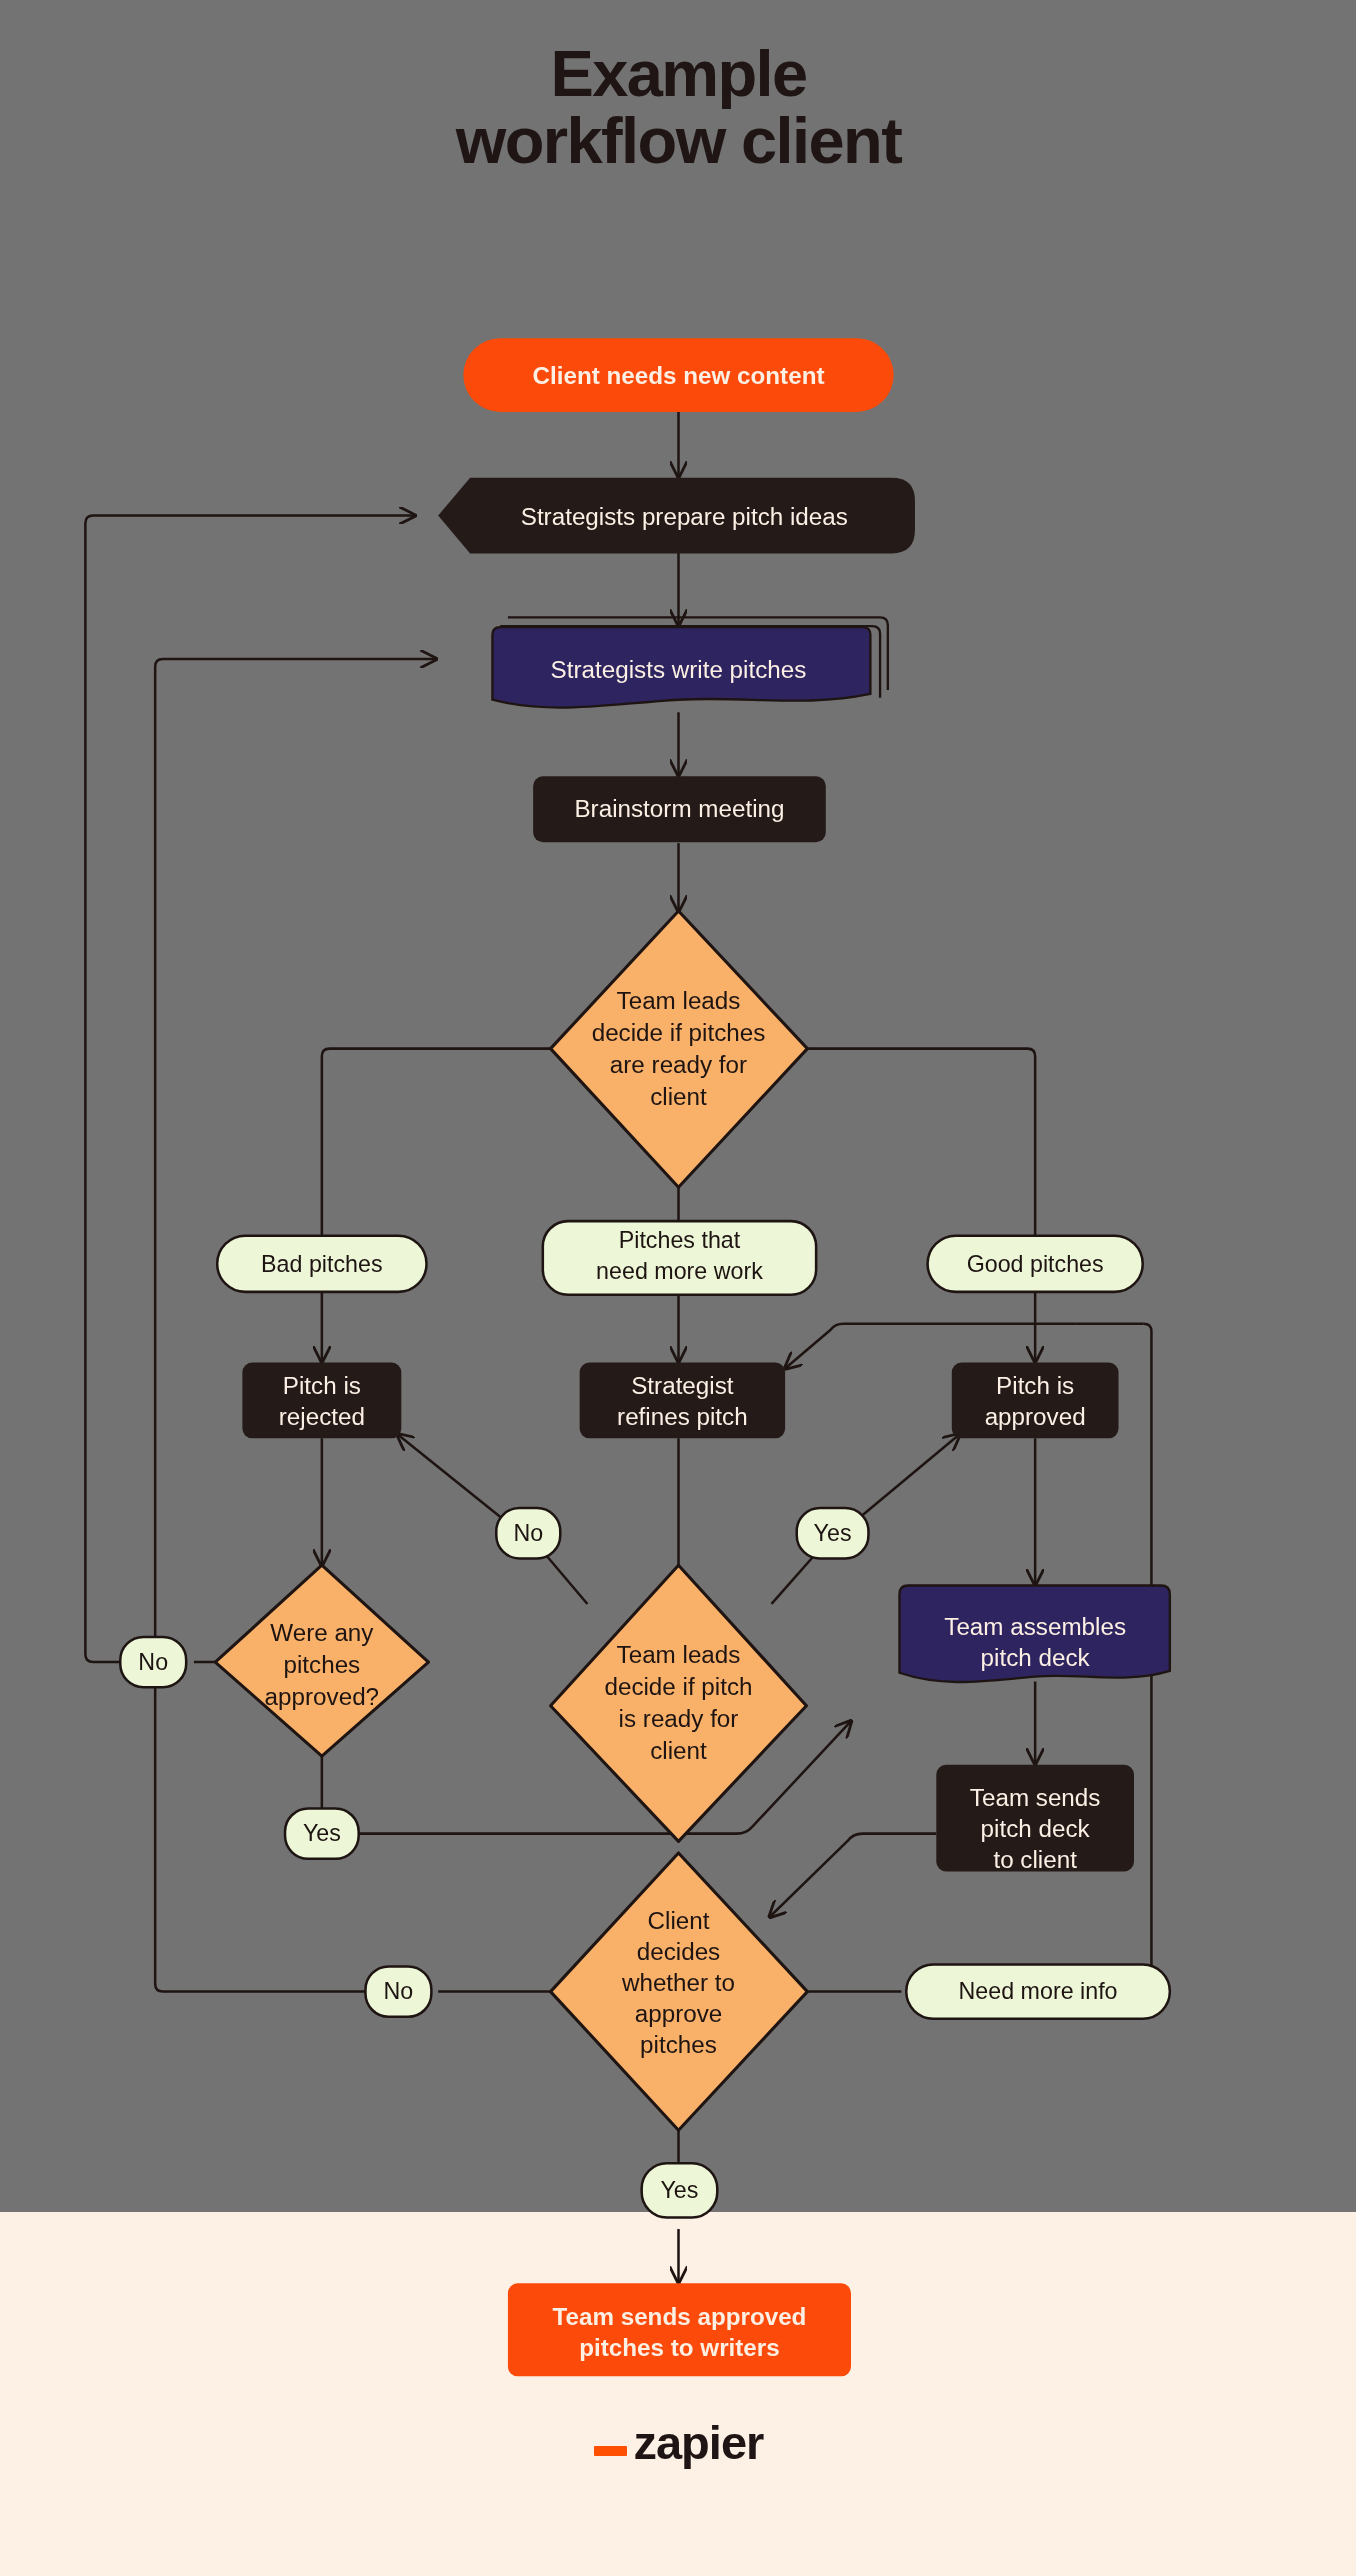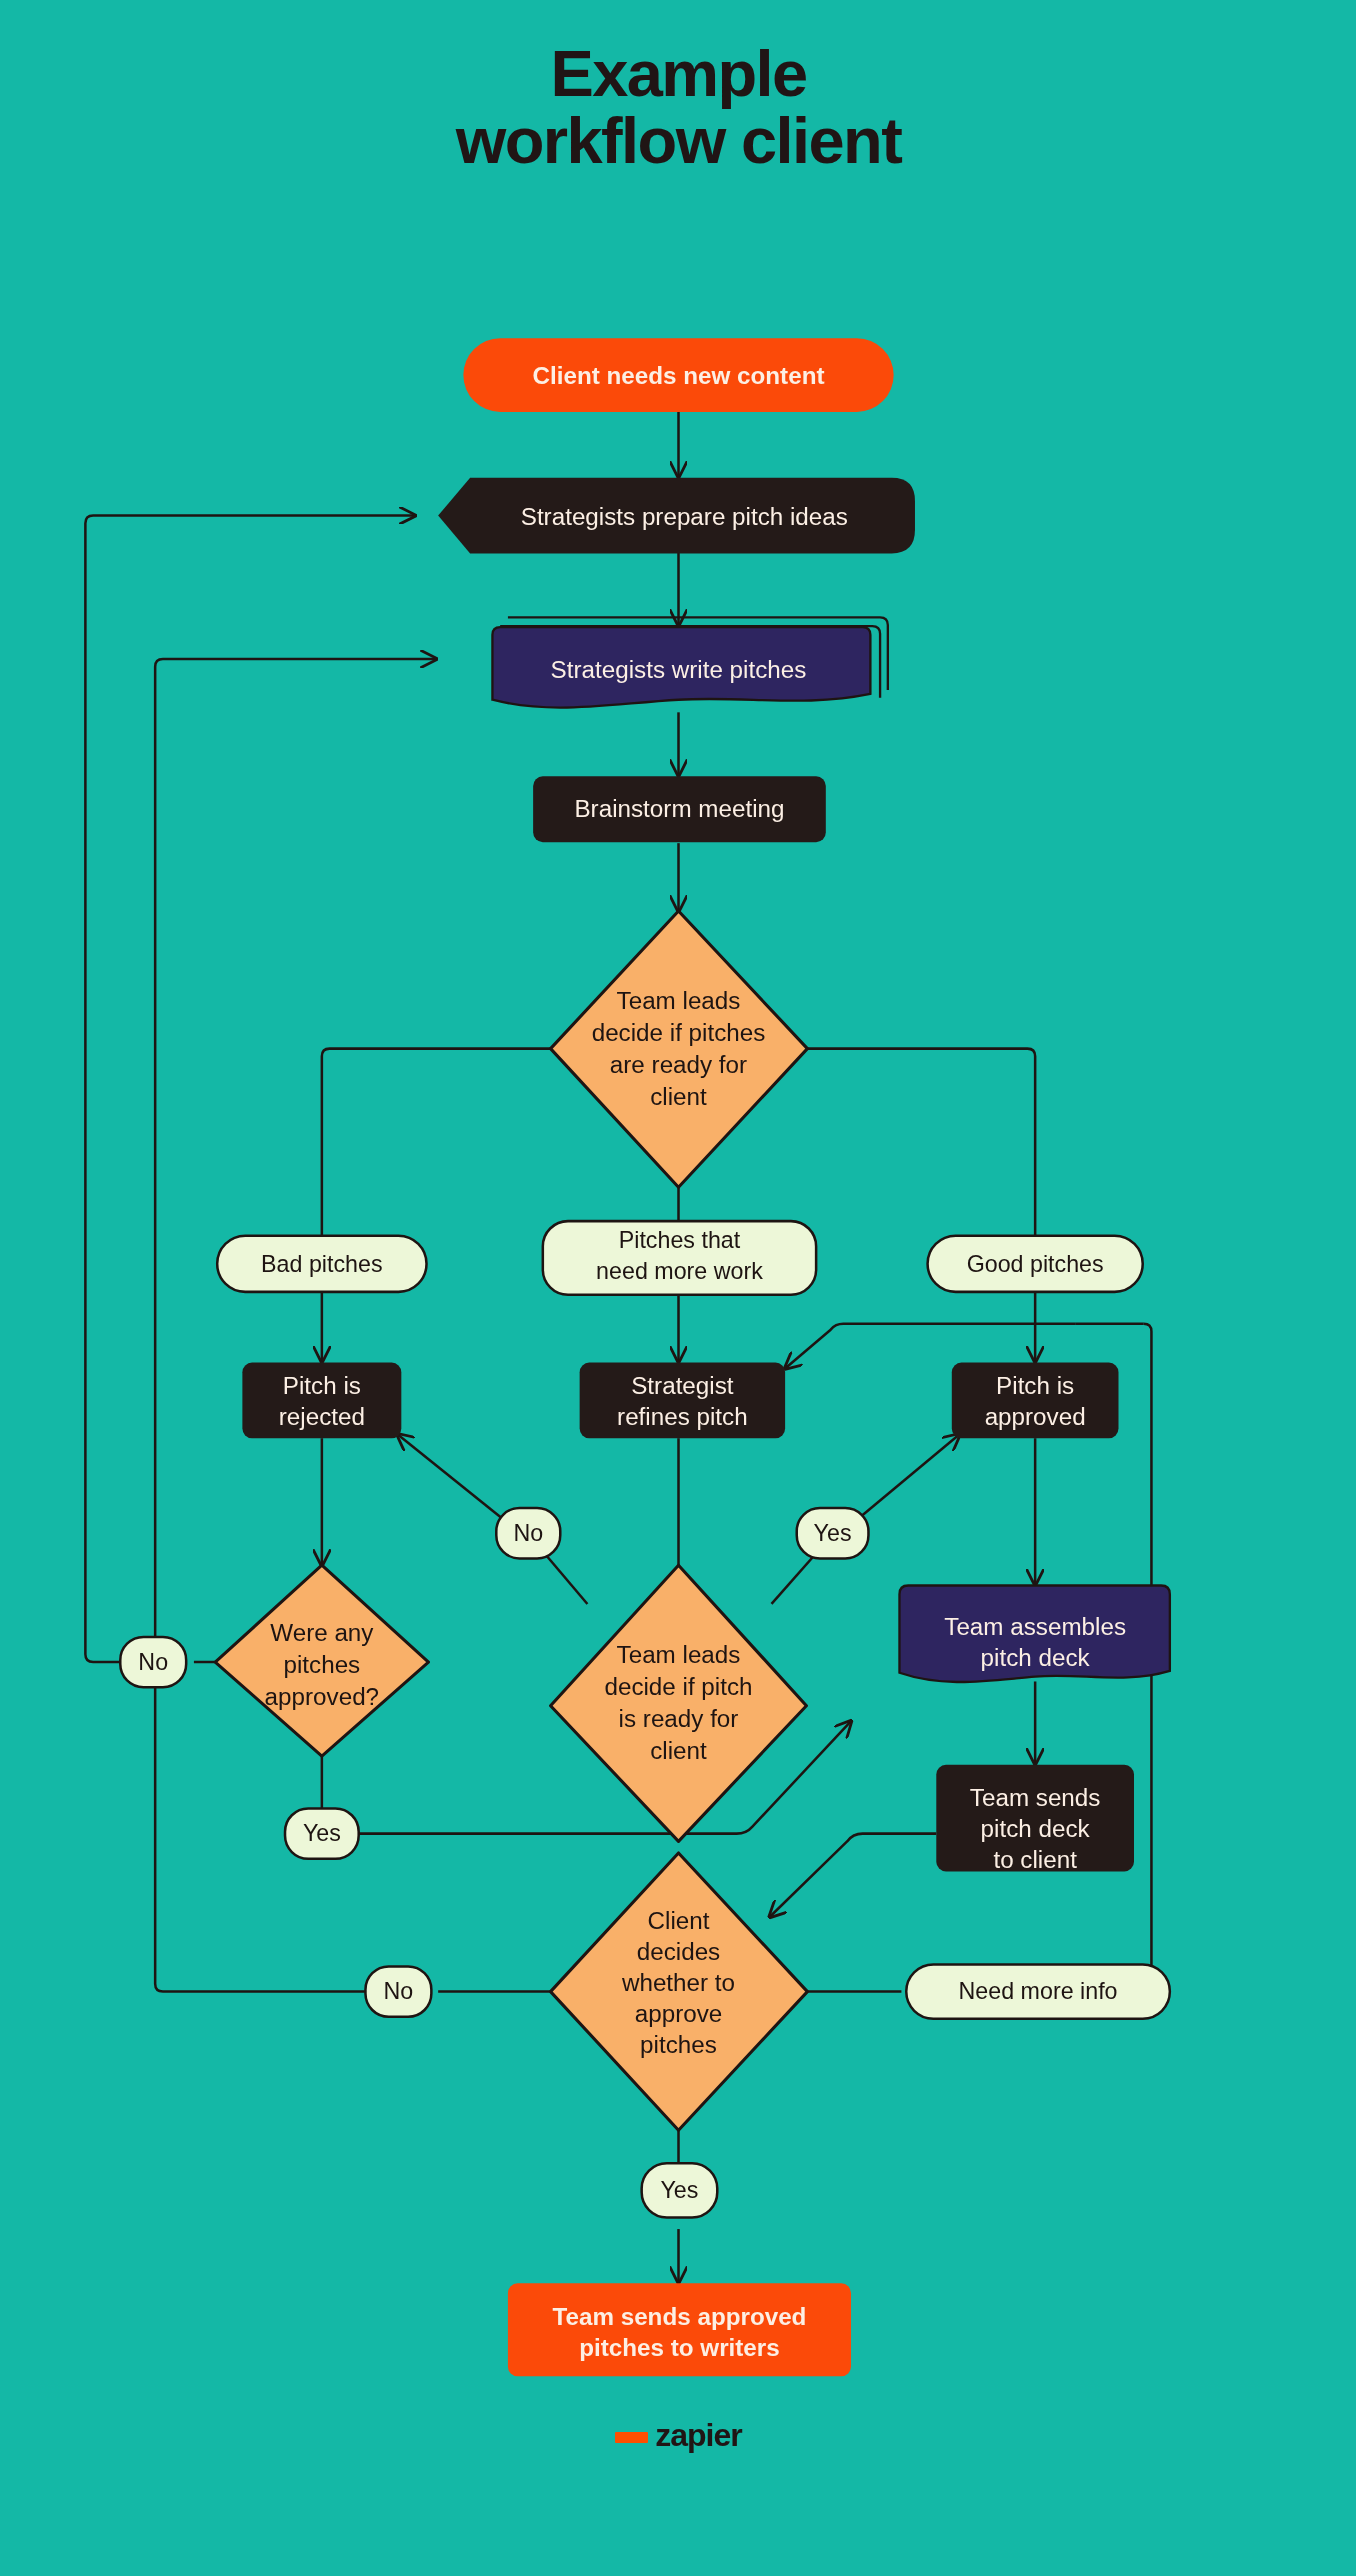--- a/index.html
+++ b/index.html
@@ -10,22 +10,22 @@
   body {
     width: 1357px;
     height: 2576px;
     font-family: "Liberation Sans", sans-serif;
     overflow: hidden;
     position: relative;
   }
   #page {
     position: relative;
     width: 1357px;
-    height: 2576px;
-    background: #14b8a6;
+    height: 2212px;
+    background: #737373;
   }
   .title-block {
     position: absolute;
     top: 41px;
     left: 0;
     width: 1357px;
     text-align: center;
     pointer-events: none;
   }
   .title-line {
@@ -67,21 +67,21 @@
   .brand-dash {
     width: 33px;
     height: 10.7px;
     background: #FF4F00;
     margin-bottom: 7.8px;
     border-radius: 1px;
   }
   .brand-word {
     font-family: "Liberation Sans", sans-serif;
     font-weight: bold;
-    font-size: 32px;
+    font-size: 47px;
     letter-spacing: -1px;
     color: #201515;
     line-height: 0.92;
   }
 </style>
 </head>
 <body>
 
 <div id="page">
 

